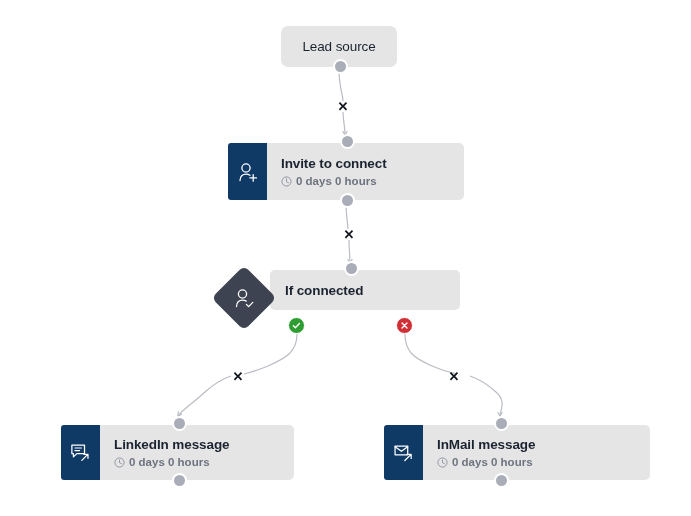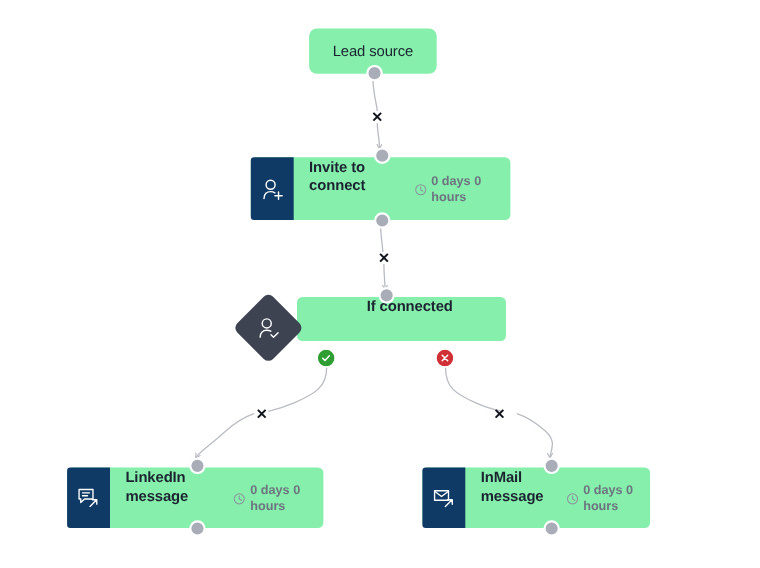--- a/index.html
+++ b/index.html
@@ -25,21 +25,21 @@
     width: 691px;
     height: 516px;
     pointer-events: none;
   }
 
   
   .node {
     position: absolute;
     display: flex;
     align-items: stretch;
-    background: #86efac;
+    background: #e5e5e5;
     border-radius: 5px;
     box-sizing: border-box;
   }
   .node.plain {
     border-radius: 7px;
     align-items: center;
     justify-content: center;
   }
   .icon-box {
     width: 39px;
@@ -48,21 +48,21 @@
     border-radius: 3px 0 0 3px;
     display: flex;
     align-items: center;
     justify-content: center;
   }
   .icon-box svg { display: block; }
 
   .node-body {
     flex: 1 1 auto;
     display: flex;
-    flex-direction: row;
+    flex-direction: column;
     justify-content: center;
     padding-left: 14px;
   }
   .node-title {
     font-size: 13.5px;
     font-weight: bold;
     color: #1b2330;
     line-height: 17px;
     letter-spacing: -0.1px;
   }
@@ -239,21 +239,21 @@
           <circle cx="6" cy="6" r="5" fill="none" stroke="#8b919c" stroke-width="1"></circle>
           <path d="M6,3.2 L6,6.2 L8.2,7.4" fill="none" stroke="#8b919c" stroke-width="1" stroke-linecap="round" stroke-linejoin="round"></path>
         </svg>
         <span>0 days 0 hours</span>
       </div>
     </div>
   </div>
   <div class="port" style="left:172px; top:416px;"></div>
   <div class="port" style="left:172px; top:473px;"></div>
 
-  <div class="node" style="left:384px; top:425px; width:207px; height:55px;">
+  <div class="node" style="left:384px; top:425px; width:266px; height:55px;">
     <div class="icon-box">
       <svg width="23" height="23" viewBox="0 0 24 24">
         <path d="M3.2,5.4 L16.4,5.4 L16.4,14.4 L3.2,14.4 Z" fill="none" stroke="#ffffff" stroke-width="1.3" stroke-linejoin="round"></path>
         <path d="M3.2,5.9 L9.8,10.8 L16.4,5.9" fill="none" stroke="#ffffff" stroke-width="1.3" stroke-linecap="round" stroke-linejoin="round"></path>
         <path d="M13.4,20.4 L19.8,14 M15.7,13.9 L20,13.9 L20,18.2" fill="none" stroke="#ffffff" stroke-width="1.3" stroke-linecap="round" stroke-linejoin="round"></path>
       </svg>
     </div>
     <div class="node-body">
       <div class="node-title">InMail message</div>
       <div class="node-sub">

